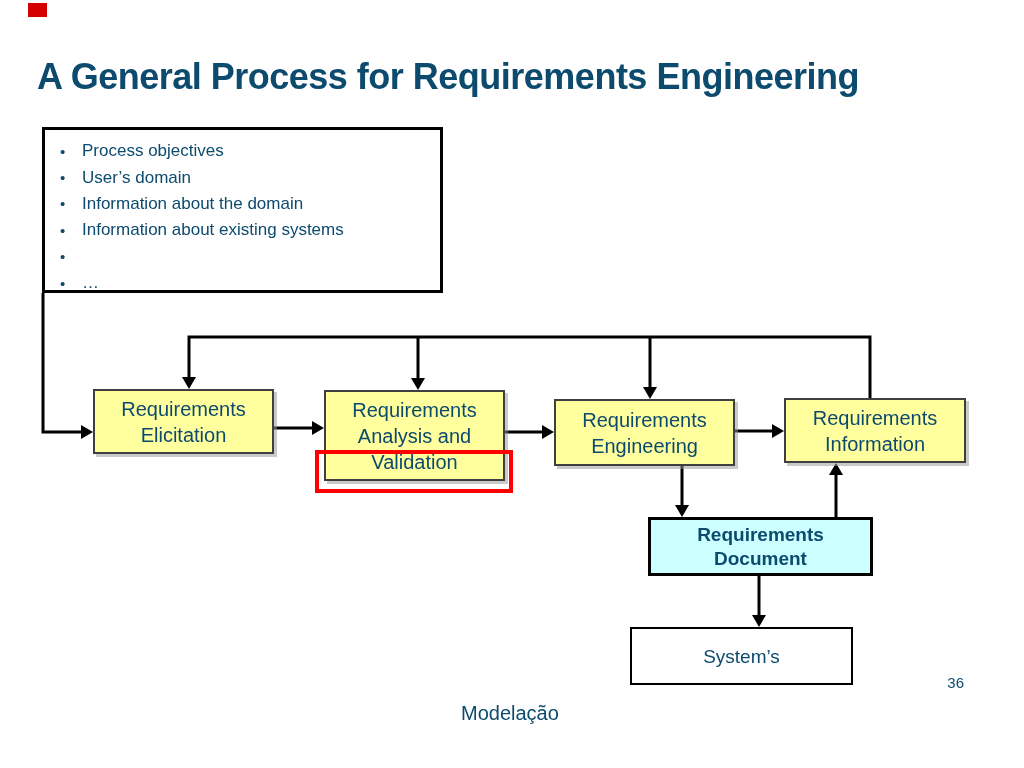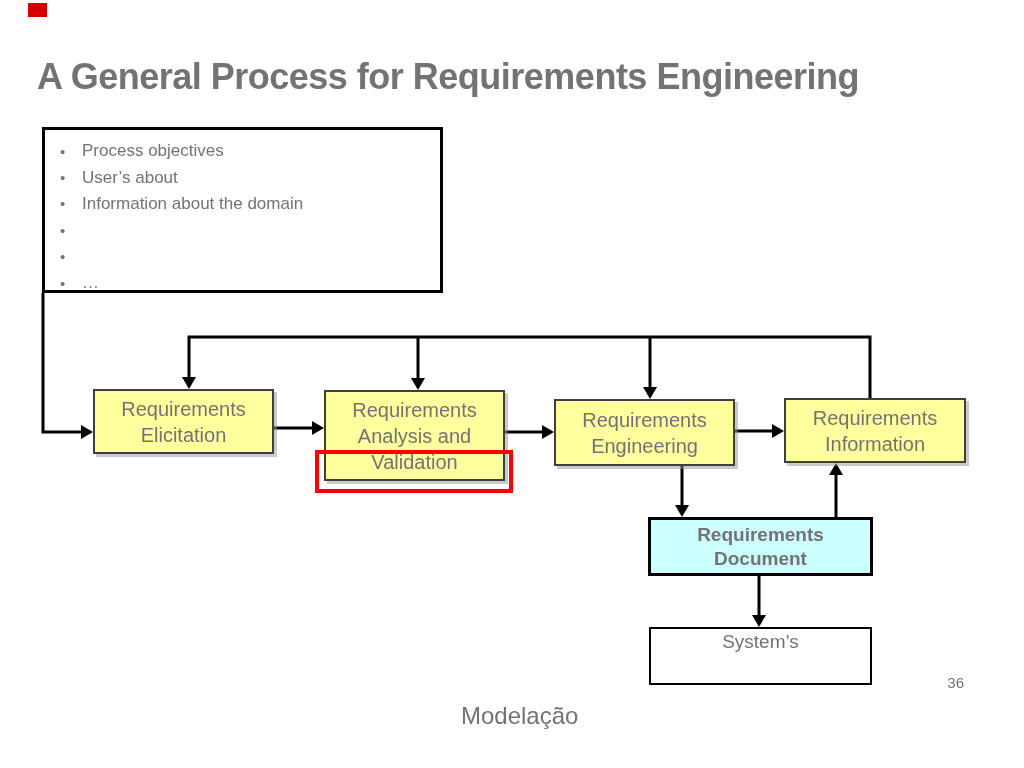--- a/index.html
+++ b/index.html
@@ -1,17 +1,17 @@
 <!DOCTYPE html>
 <html><head>
 <meta charset="utf-8">
 <style>
   html,body{margin:0;padding:0;background:#fff;}
   .slide{position:relative;width:1024px;height:768px;background:#ffffff;
-         font-family:"Liberation Sans",sans-serif;color:#737373;overflow:hidden;}
+         font-family:"Liberation Sans",sans-serif;color:#0c4a6e;overflow:hidden;}
 
   .corner-marker{position:absolute;left:28px;top:3px;width:19px;height:14px;background:#D40000;}
 
   .title{position:absolute;left:37px;top:56px;margin:0;font-size:36px;font-weight:bold;
          letter-spacing:-0.5px;white-space:nowrap;}
 
   .inputs-box{position:absolute;left:42px;top:127px;width:401px;height:166px;
               border:3px solid #000;box-sizing:border-box;padding:8px 0 0 15px;background:#fff;}
   .bullet-row{display:flex;align-items:center;height:26.4px;font-size:17px;}
   .bullet{width:22px;font-size:15px;}
@@ -27,50 +27,51 @@
   #box-documenting{left:554px;top:399px;width:181px;height:67px;}
   #box-validation{left:784px;top:398px;width:182px;height:65px;}
 
   .red-highlight{position:absolute;left:315px;top:450px;width:198px;height:43px;
                  border:4px solid #FF0000;box-sizing:border-box;z-index:3;background:transparent;}
 
   .abox{position:absolute;z-index:2;box-sizing:border-box;display:flex;flex-direction:column;
         justify-content:center;align-items:center;text-align:center;}
   #box-document{left:648px;top:517px;width:225px;height:59px;background:#CCFFFF;
                 border:3px solid #000;font-weight:bold;font-size:19px;line-height:24px;}
-  #box-spec{left:649px;top:627px;width:223px;height:58px;background:#ffffff;
-            border:2px solid #000;font-size:19px;line-height:25px;justify-content:space-between;}
+  #box-spec{left:630px;top:627px;width:223px;height:58px;background:#ffffff;
+            border:2px solid #000;font-size:19px;line-height:25px;}
 
-  .footer-left{position:absolute;left:461px;top:702px;font-size:24px;}
+  .footer-left{position:absolute;left:461px;top:702px;font-size:20px;}
   .footer-page{position:absolute;right:60px;top:674px;font-size:15px;}
 </style>
 </head>
 <body>
 
 <div class="slide">
 
   <div class="corner-marker"></div>
 
   <h1 class="title">A General Process for Requirements Engineering</h1>
 
   <div class="inputs-box">
     <div class="bullet-row">
       <span class="bullet">•</span>
       <span>Process objectives</span>
     </div>
     <div class="bullet-row">
       <span class="bullet">•</span>
-      <span>User’s about</span>
+      <span>User’s domain</span>
     </div>
     <div class="bullet-row">
       <span class="bullet">•</span>
       <span>Information about the domain</span>
     </div>
     <div class="bullet-row">
       <span class="bullet">•</span>
+      <span>Information about existing systems</span>
     </div>
     <div class="bullet-row">
       <span class="bullet">•</span>
     </div>
     <div class="bullet-row">
       <span class="bullet">•</span>
       <span>…</span>
     </div>
   </div>
 

